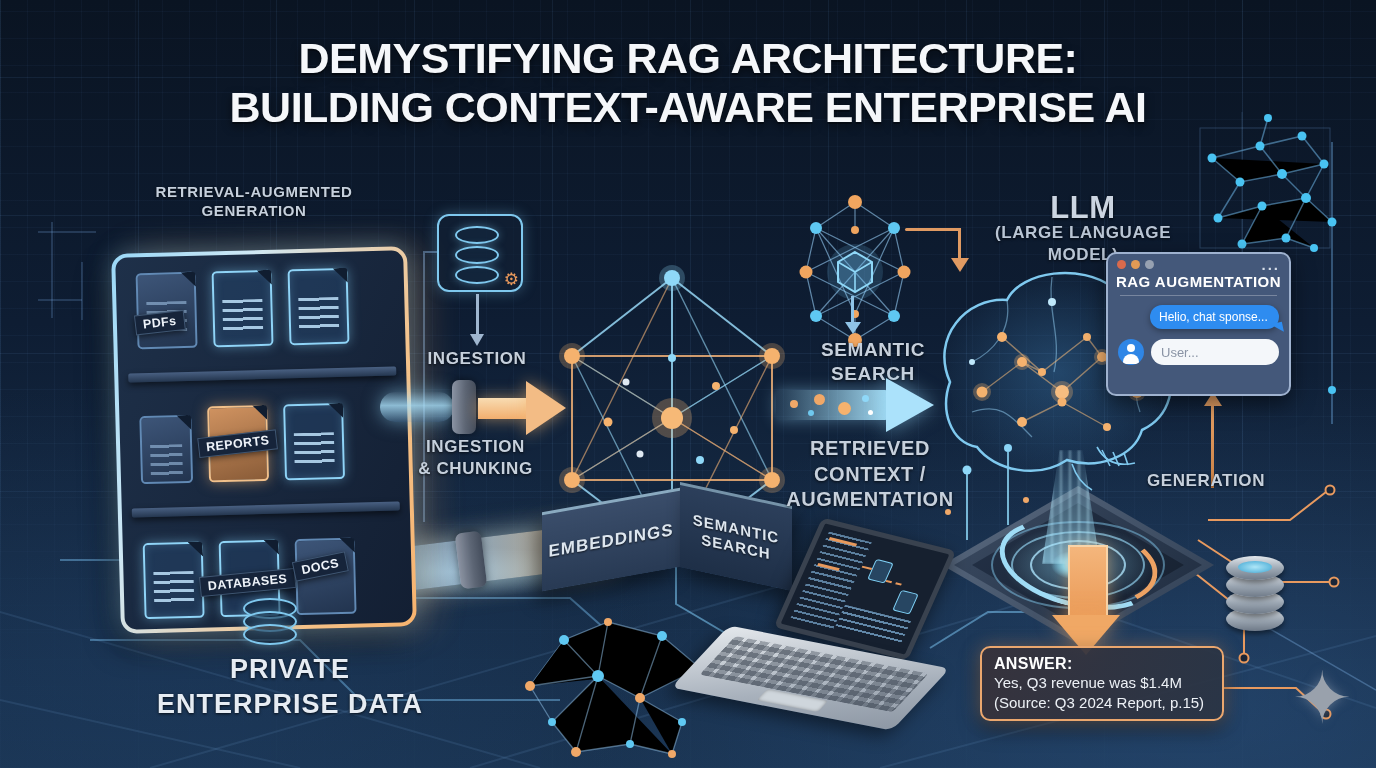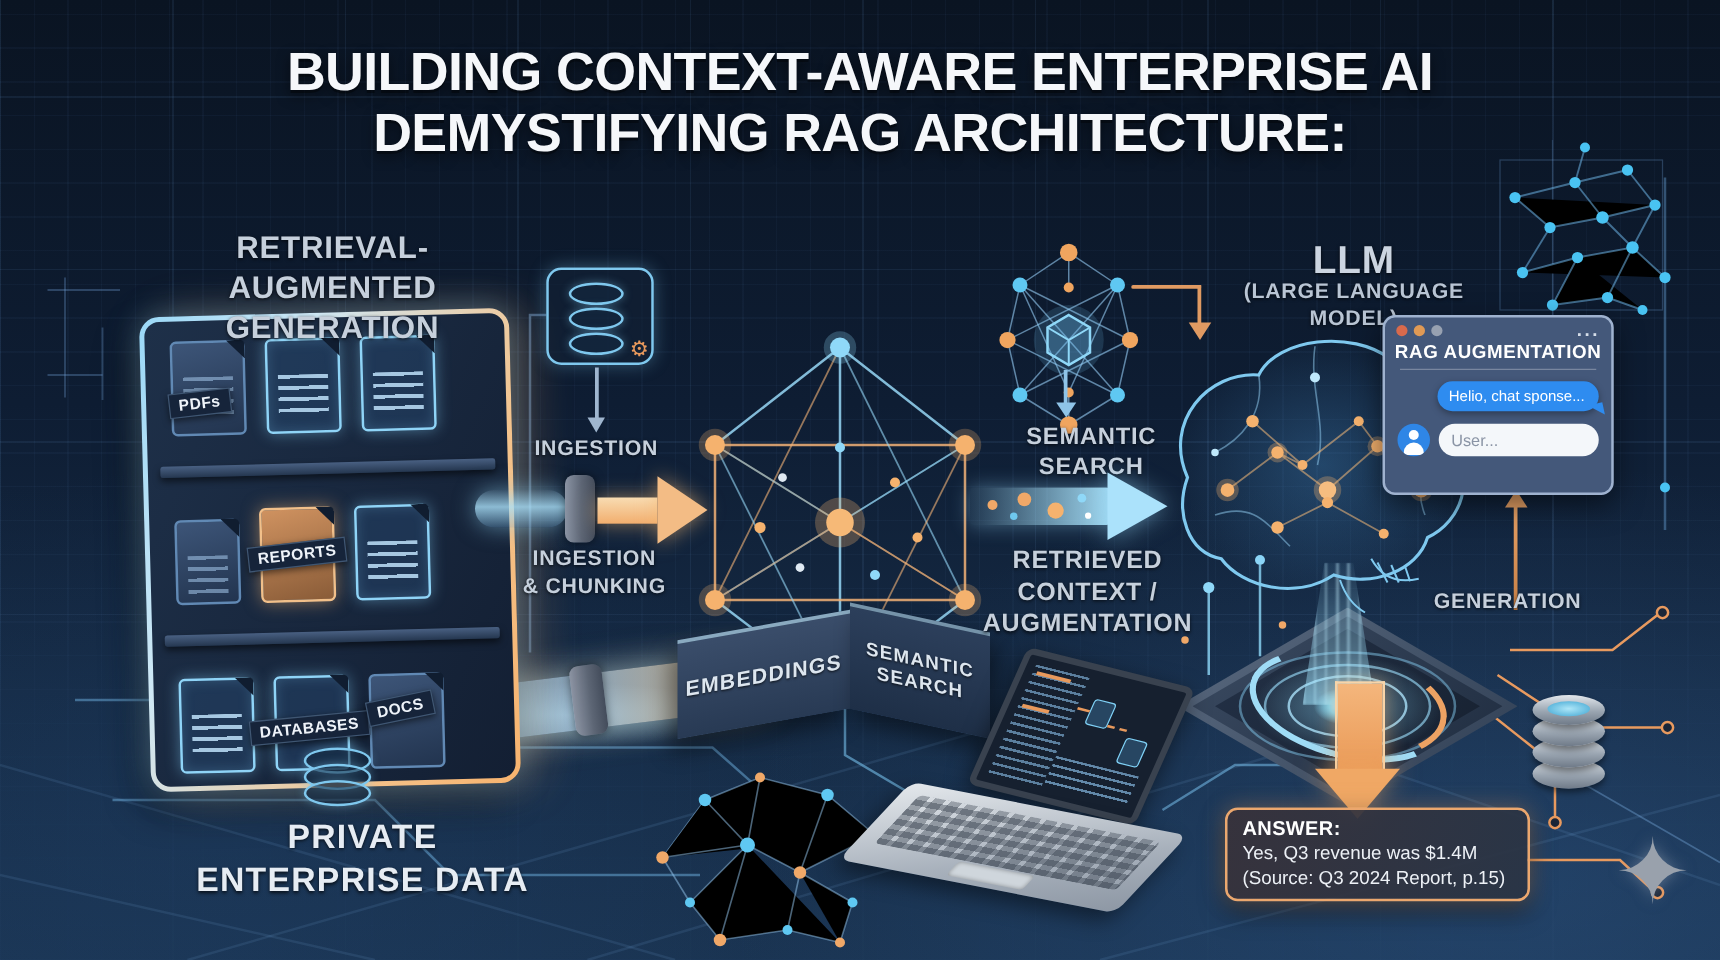--- a/index.html
+++ b/index.html
@@ -164,25 +164,25 @@
       <circle cx="1330" cy="490" r="4.5"></circle>
         <circle cx="1326" cy="714" r="4.5"></circle>
     </g>
     <path d="M1258,622 L1376,690" stroke="rgba(120,170,220,.4)" stroke-width="1.5"></path>
     <circle cx="1258" cy="622" r="3.5" stroke="#7fc8ee" fill="none"></circle>
     <path d="M612,528 L676,566 L676,604 L737,640" stroke="rgba(111,179,221,.65)" stroke-width="2" fill="none"></path>
     <polygon points="742,644 724,634 731,650" fill="#6fb3dd"></polygon>
   </svg>
 
   <div class="abs ttl" style="left:50%;top:34px;transform:translateX(-50%);font-size:43px;z-index:5">
+    <div>DEMYSTIFYING RAG ARCHITECTURE:</div>
     <div>BUILDING CONTEXT-AWARE ENTERPRISE AI</div>
-    <div>DEMYSTIFYING RAG ARCHITECTURE:</div>
-  </div>
-
-  <div class="abs lbl" style="left:130px;top:182px;width:272px;font-size:25px;z-index:4">
+  </div>
+
+  <div class="abs lbl" style="left:118px;top:182px;width:272px;font-size:15px;z-index:4">
     <div>RETRIEVAL-AUGMENTED</div>
     <div>GENERATION</div>
   </div>
 
   <div class="abs shelf-out" style="left:116px;top:250px;width:288px;height:372px;">
     <div class="shelf-in">
       <div class="shelf-row">
         <div class="doc dark">
           <div class="dlines"></div>
           <div class="banner" style="left:-4px;bottom:14px;transform:rotate(-5deg);">PDFs</div>

